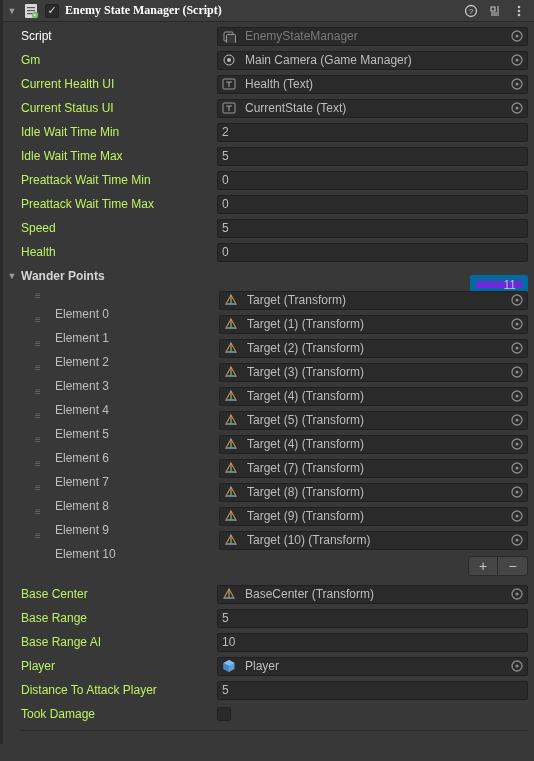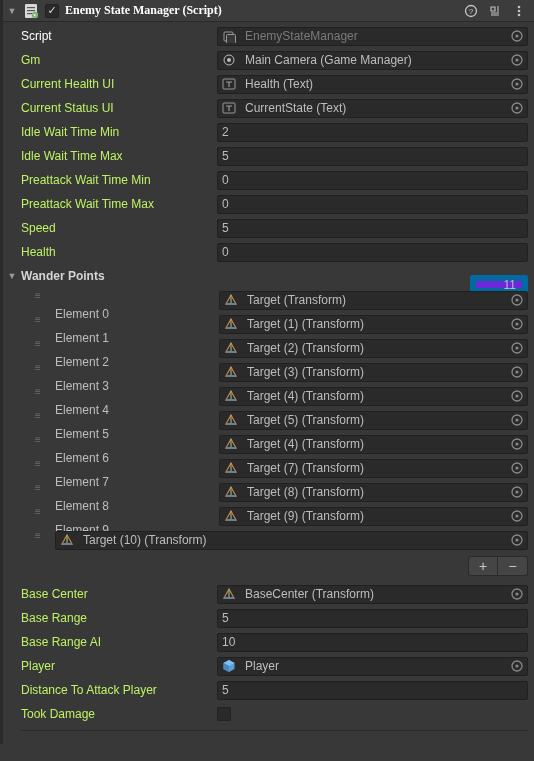--- a/index.html
+++ b/index.html
@@ -529,20 +529,21 @@
             <span>Target (9) (Transform)</span>
             <span class="obj-picker">
               <svg>
                 <use href="#i-picker"></use>
               </svg>
             </span>
           </div>
         </div>
         <div class="elem-row">
           <span class="drag-handle">≡</span>
+          <span class="elem-label">Element 10</span>
           <div class="field">
             <span class="type-icon">
               <svg>
                 <use href="#i-transform"></use>
               </svg>
             </span>
             <span>Target (10) (Transform)</span>
             <span class="obj-picker">
               <svg>
                 <use href="#i-picker"></use>

